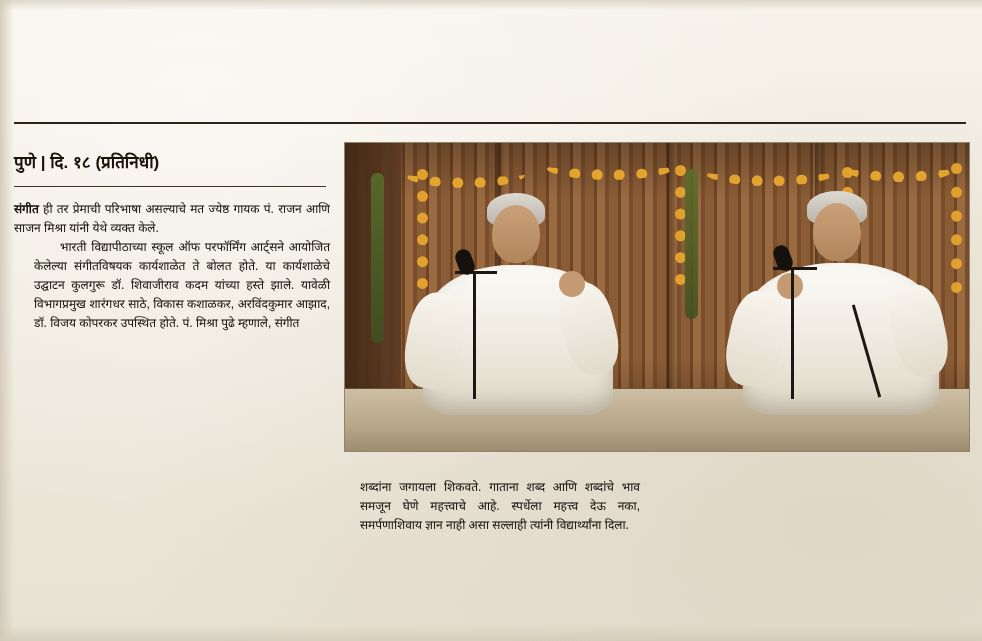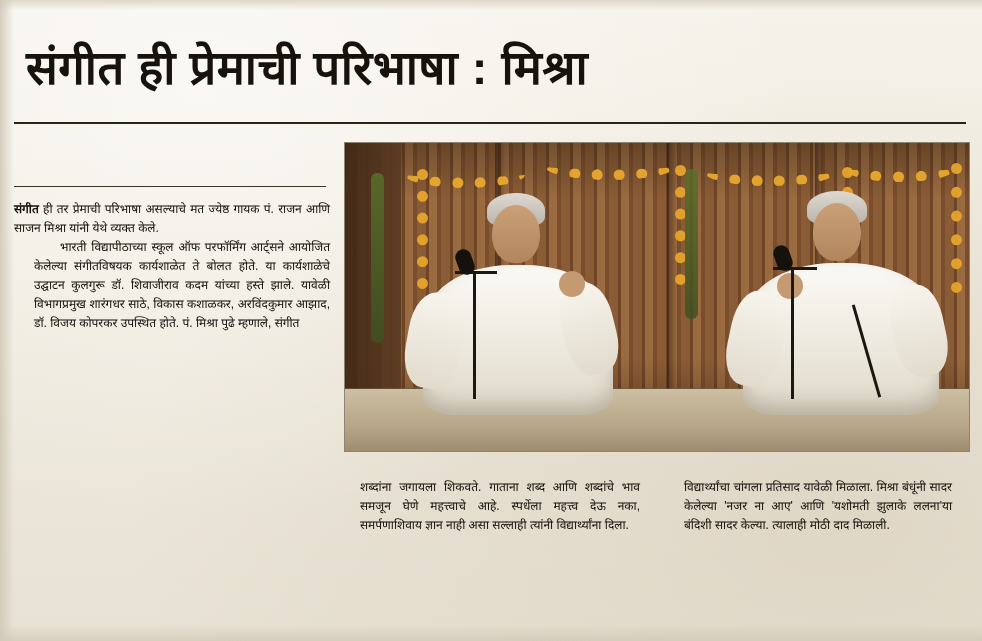--- a/index.html
+++ b/index.html
@@ -249,23 +249,23 @@
 </style>
 </head>
 <body>
 
 <div id="page">
   <div id="paper-texture"></div>
   <div id="edge-top"></div>
   <div id="edge-left"></div>
   <div id="edge-bottom"></div>
 
-  <div id="headline">संगीत ही प्रेमाची परिभाषा : मिश्रा</div>
   <div id="headline-rule"></div>
 
+  <div id="dateline">पुणे | दि. १८ (प्रतिनिधी)</div>
   <div id="dateline-rule"></div>
 
   <div id="photo">
     <div id="photo-inner"></div>
     <div id="stage-left-dark"></div>
 
     <div class="pillar" style="left:150px;"></div>
     <div class="pillar" style="left:322px;"></div>
     <div class="pillar" style="left:470px;"></div>
 
@@ -318,16 +318,13 @@
       <span class="lead-in">संगीत</span>
       <span>ही तर प्रेमाची परिभाषा असल्याचे मत ज्येष्ठ गायक पं. राजन आणि साजन मिश्रा यांनी येथे व्यक्त केले.</span>
     </p>
     <p class="indent">भारती विद्यापीठाच्या स्कूल ऑफ परफॉर्मिंग आर्ट्सने आयोजित केलेल्या संगीतविषयक कार्यशाळेत ते बोलत होते. या कार्यशाळेचे उद्घाटन कुलगुरू डॉ. शिवाजीराव कदम यांच्या हस्ते झाले. यावेळी विभागप्रमुख शारंगधर साठे, विकास कशाळकर, अरविंदकुमार आझाद, डॉ. विजय कोपरकर उपस्थित होते. पं. मिश्रा पुढे म्हणाले, संगीत</p>
   </div>
 
   <div id="col-2" class="col">
     <p>शब्दांना जगायला शिकवते. गाताना शब्द आणि शब्दांचे भाव समजून घेणे महत्त्वाचे आहे. स्पर्धेला महत्त्व देऊ नका, समर्पणाशिवाय ज्ञान नाही असा सल्लाही त्यांनी विद्यार्थ्यांना दिला.</p>
   </div>
 
-  <div id="col-3" class="col">
-    <p>विद्यार्थ्यांचा चांगला प्रतिसाद यावेळी मिळाला. मिश्रा बंधूंनी सादर केलेल्या 'नजर ना आए' आणि 'यशोमती झुलाके ललना'या बंदिशी सादर केल्या. त्यालाही मोठी दाद मिळाली.</p>
-  </div>
 </div>
 
 </body></html>

